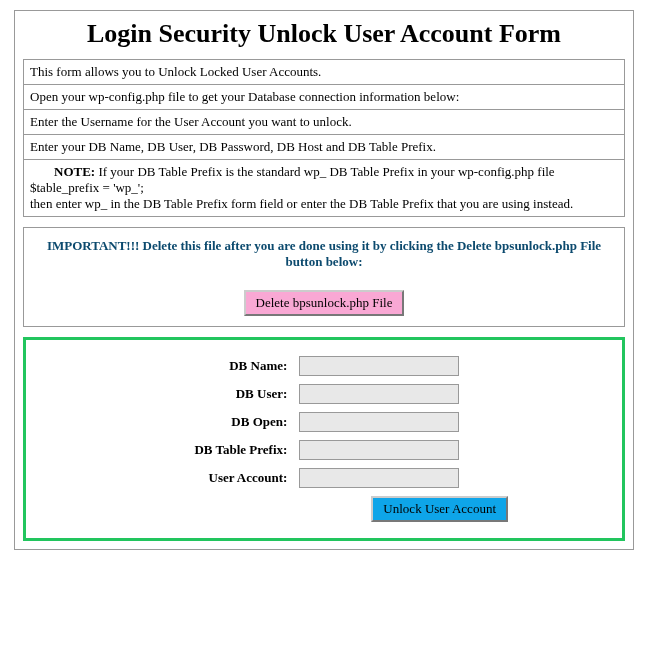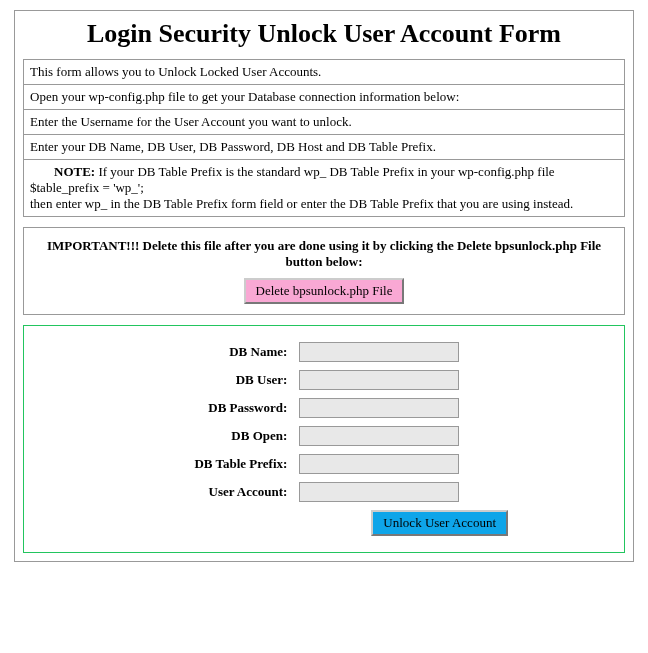--- a/index.html
+++ b/index.html
@@ -55,37 +55,37 @@
     }
 
     .important-box {
       border: 1px solid #999;
       padding: 10px;
       text-align: center;
       margin-bottom: 10px;
     }
 
     .important-text {
-      color: #000000;
-      font-weight: bold;
-      font-size: 13px;
-      margin-bottom: 8px;
+      color: #0c4a6e;
+      font-weight: bold;
+      font-size: 13px;
+      margin-bottom: 20px;
     }
 
     .delete-btn {
       background: #f9a8d4;
       border: 2px outset #ccc;
       padding: 3px 10px;
       font-size: 13px;
       cursor: pointer;
       font-family: Times New Roman, serif;
     }
 
     .form-section {
-      border: 1px solid #22c55e;
+      border: 3px solid #22c55e;
       padding: 12px;
     }
 
     .form-table {
       width: 380px;
       margin: 0 auto;
       border-collapse: collapse;
     }
 
     .form-table tr td {
@@ -168,24 +168,20 @@
       <tbody>
           <tr>
         <td>DB Name:</td>
         <td><input class="form-input" type="text" value="" style=""></td>
       </tr>
       <tr>
         <td>DB User:</td>
         <td><input class="form-input" type="text" value="" style=""></td>
       </tr>
       <tr>
-        <td>DB Password:</td>
-        <td><input class="form-input" type="password" value="" style=""></td>
-      </tr>
-      <tr>
         <td>DB Open:</td>
         <td><input class="form-input" type="text" value="" style=""></td>
       </tr>
       <tr>
         <td>DB Table Prefix:</td>
         <td><input class="form-input" type="text" value="" style=""></td>
       </tr>
       <tr>
         <td>User Account:</td>
         <td><input class="form-input" type="text" value="" style=""></td>

